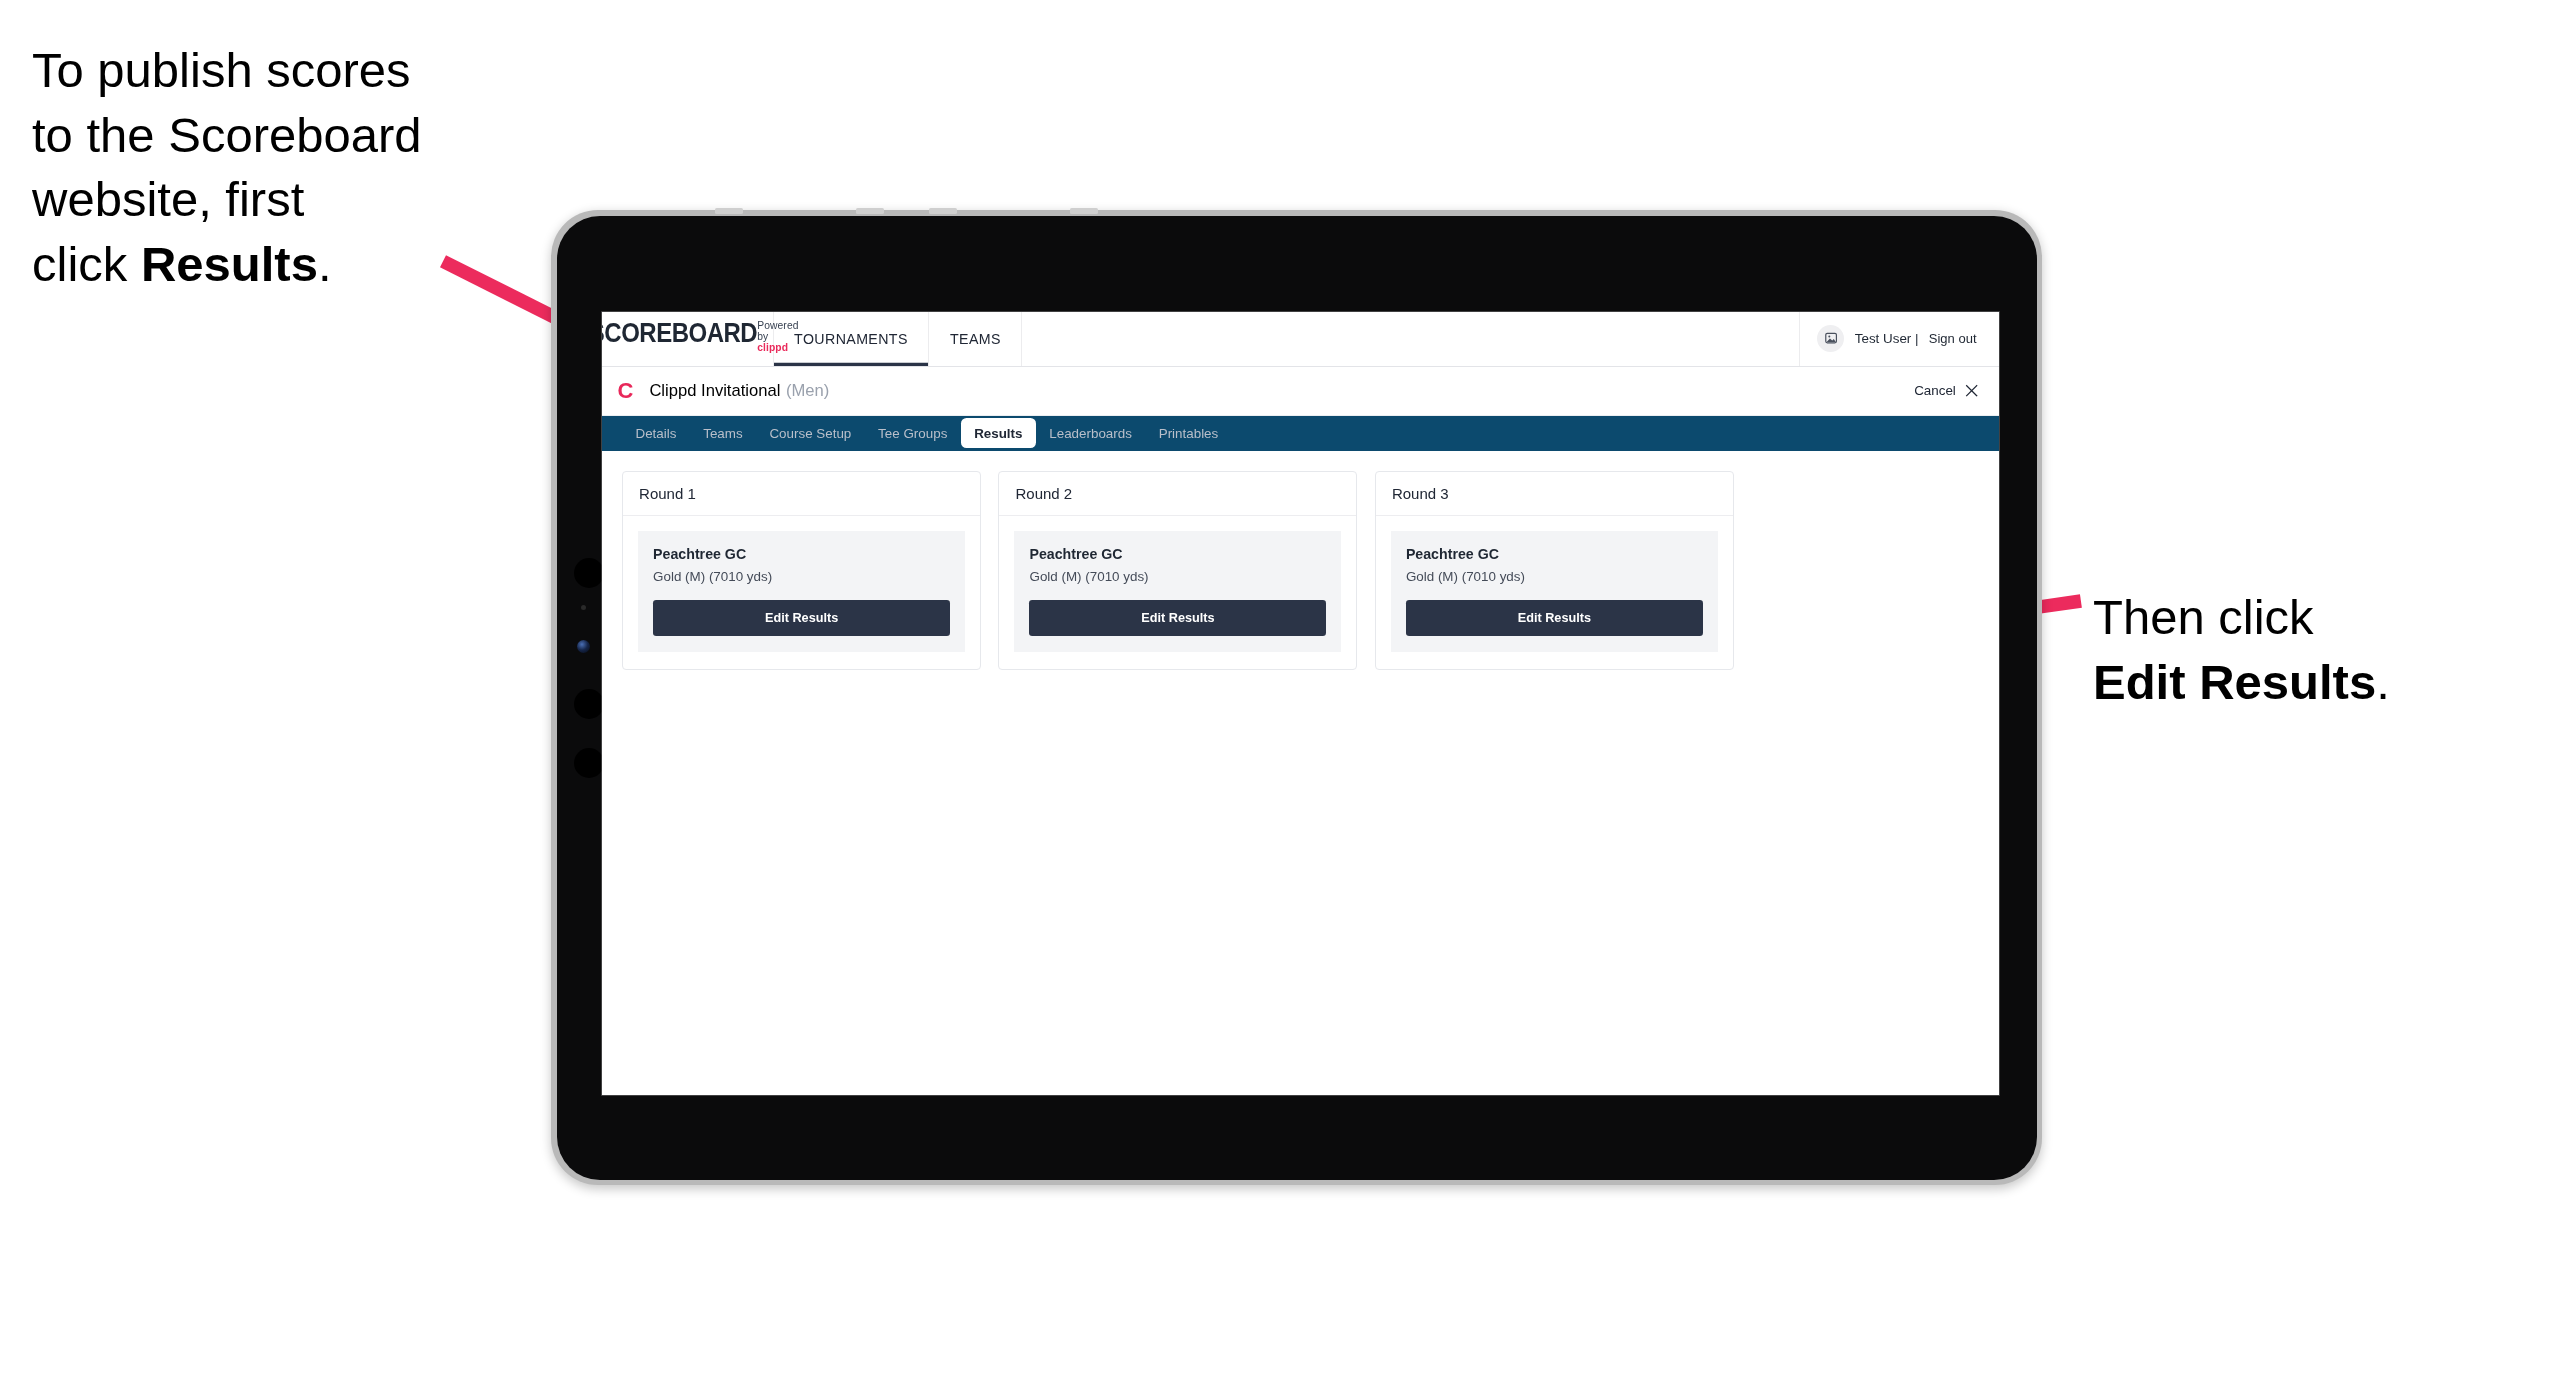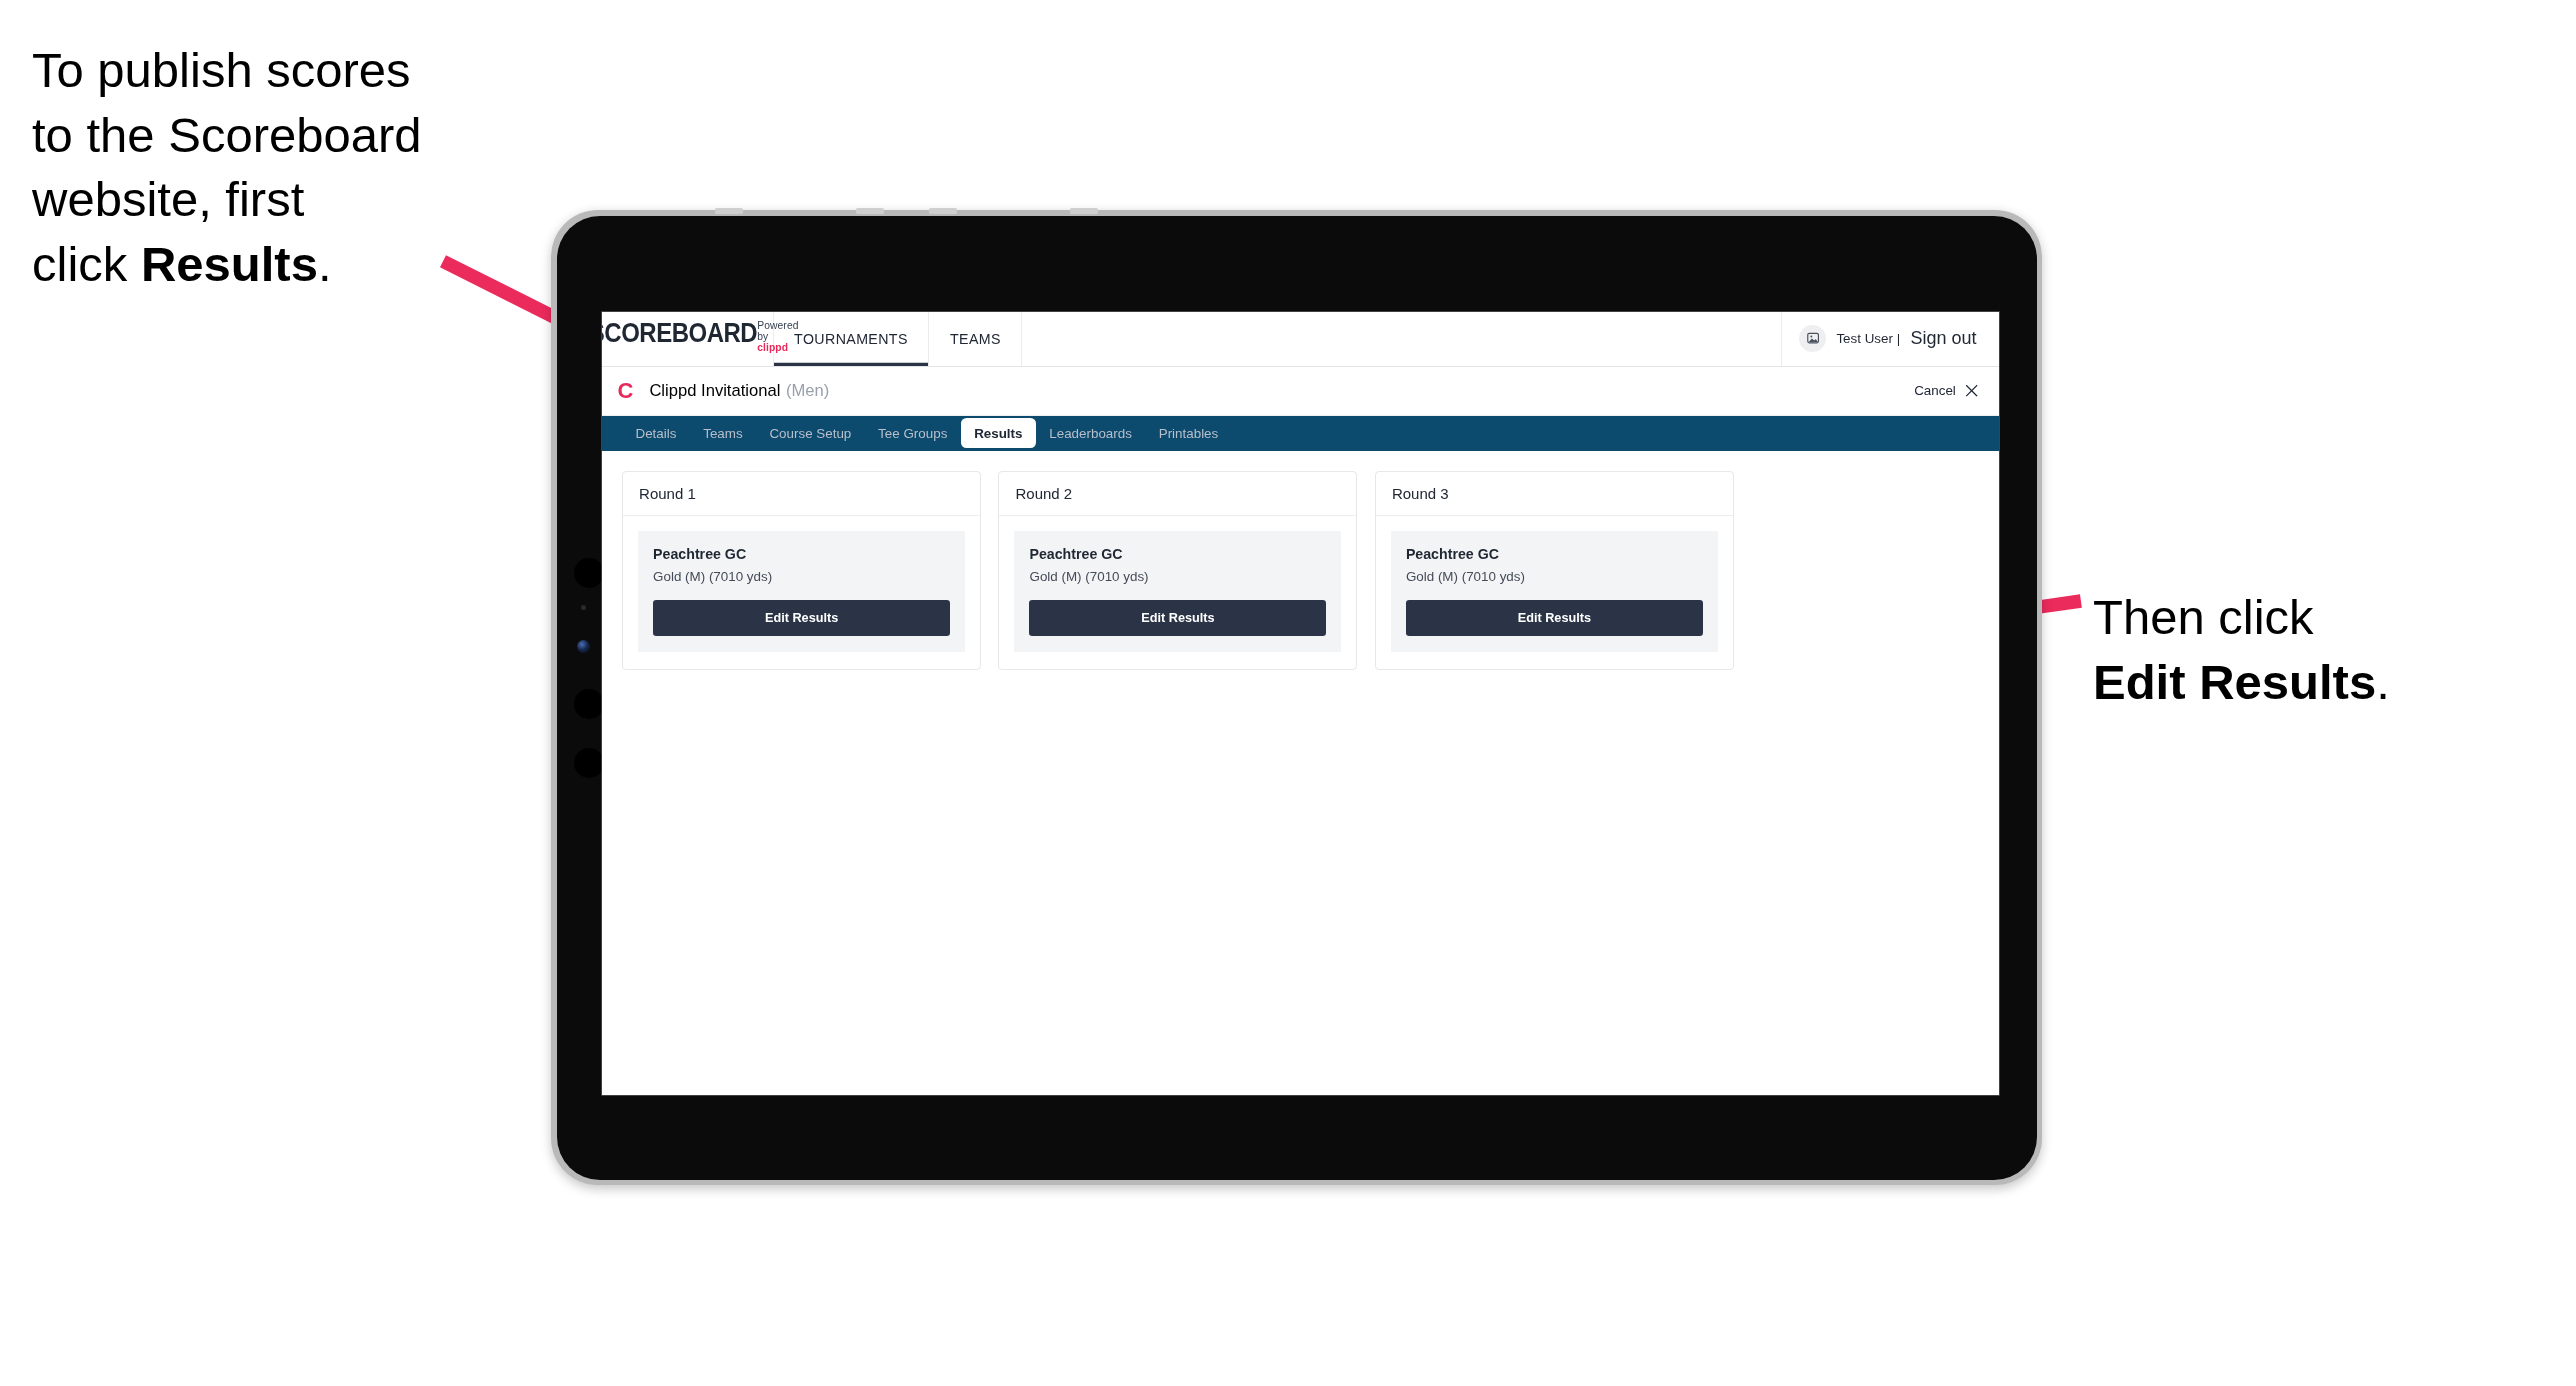--- a/index.html
+++ b/index.html
@@ -122,21 +122,21 @@
   #user-zone {
     display: flex; align-items: center; gap: 10.3px;
     padding: 0 22px 0 17.4px;
   }
   #avatar {
     width: 27px; height: 27px; border-radius: 50%;
     background: #efeff1;
     display:flex; align-items:center; justify-content:center;
   }
   #user-name { font-size: 13.4px; color: #1f2733; }
-  #signout { font-size: 18px; color: #1f2733; cursor:pointer; }
+  #signout { font-size: 13px; color: #1f2733; cursor:pointer; }
 
   
   #title-row {
     height: 49px;
     display: flex; align-items: center;
     padding: 0 20.6px 0 16px;
     background: #fff;
     border-bottom: 0.8px solid #eceef1;
   }
   #clippd-mark {

